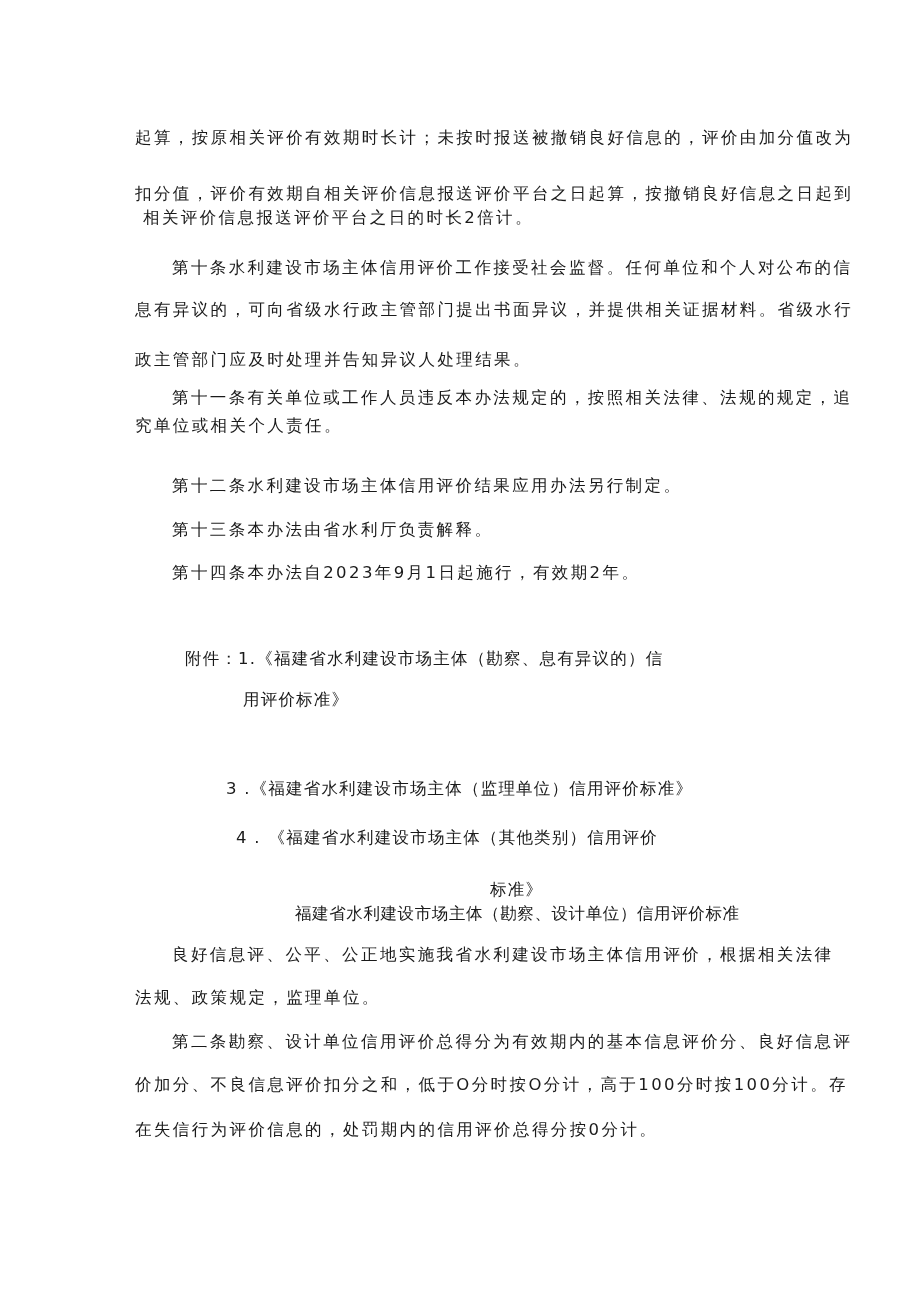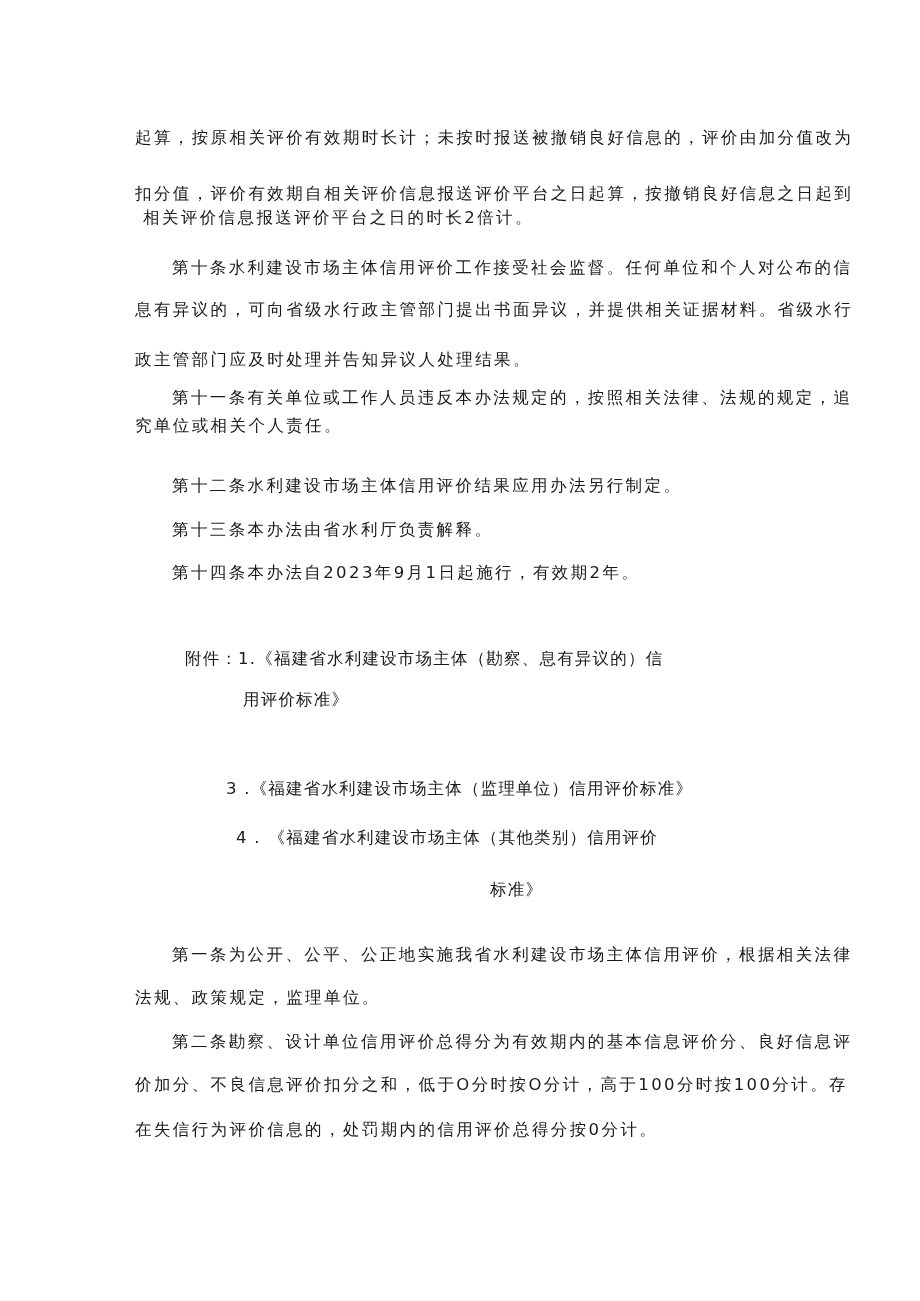--- a/index.html
+++ b/index.html
@@ -47,21 +47,22 @@
 
   <div class="line att" style="top:779px; left:226px;">
     <span>3 .</span><span>《福建省水利建设市场主体（监理单位）信用评价标准》</span>
   </div>
 
   <div class="line att" style="top:828px; left:223px;margin-left:13px;">
     <span style="margin-right:8px;">4 .</span><span>《福建省水利建设市场主体（其他类别）信用评价</span>
   </div>
   <div class="line att" style="top:880px; left:490px;">标准》</div>
 
+  <div class="line title-line" style="top:904px; left:295px;">福建省水利建设市场主体（勘察、设计单位）信用评价标准</div>
 
-  <div class="line indent" style="top:945px;">第一条为公开、公平、公正地实施我省水利建设市场主体信用评价，根据相关法律</div>
+  <div class="line indent" style="top:945px;">良好信息评、公平、公正地实施我省水利建设市场主体信用评价，根据相关法律</div>
   <div class="line body-line" style="top:988px;">法规、政策规定，监理单位。</div>
 
   <div class="line indent" style="top:1032px;">第二条勘察、设计单位信用评价总得分为有效期内的基本信息评价分、良好信息评</div>
   <div class="line body-line" style="top:1075px;">价加分、不良信息评价扣分之和，低于O分时按O分计，高于100分时按100分计。存</div>
   <div class="line body-line" style="top:1120px;">在失信行为评价信息的，处罚期内的信用评价总得分按0分计。</div>
 
 </div>
 
 </body></html>

